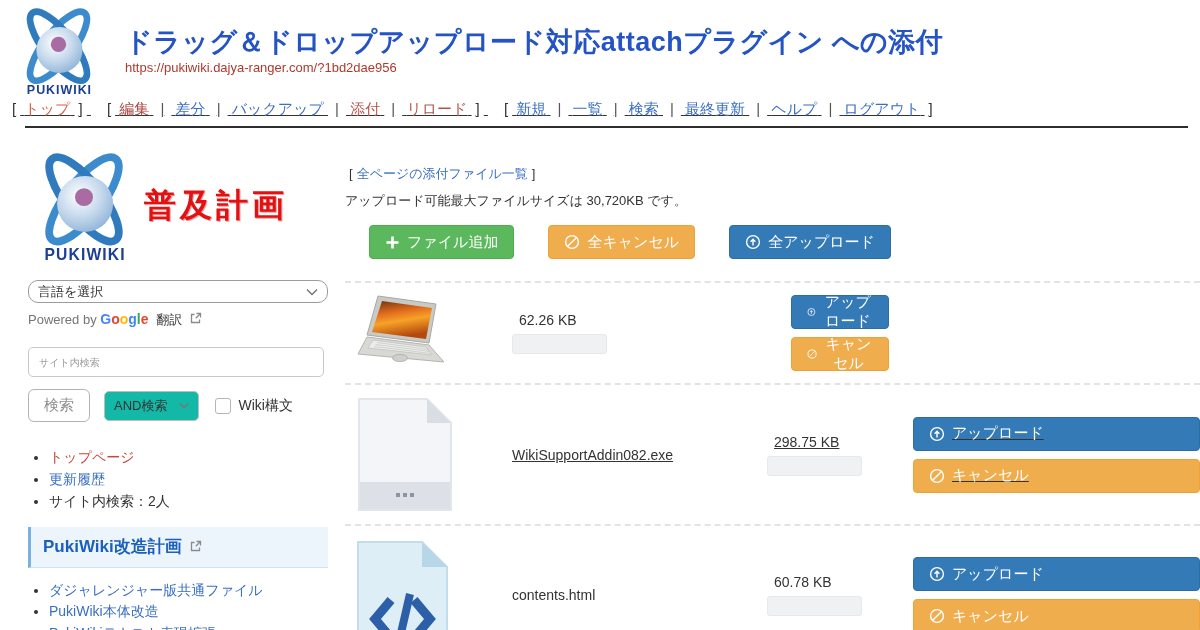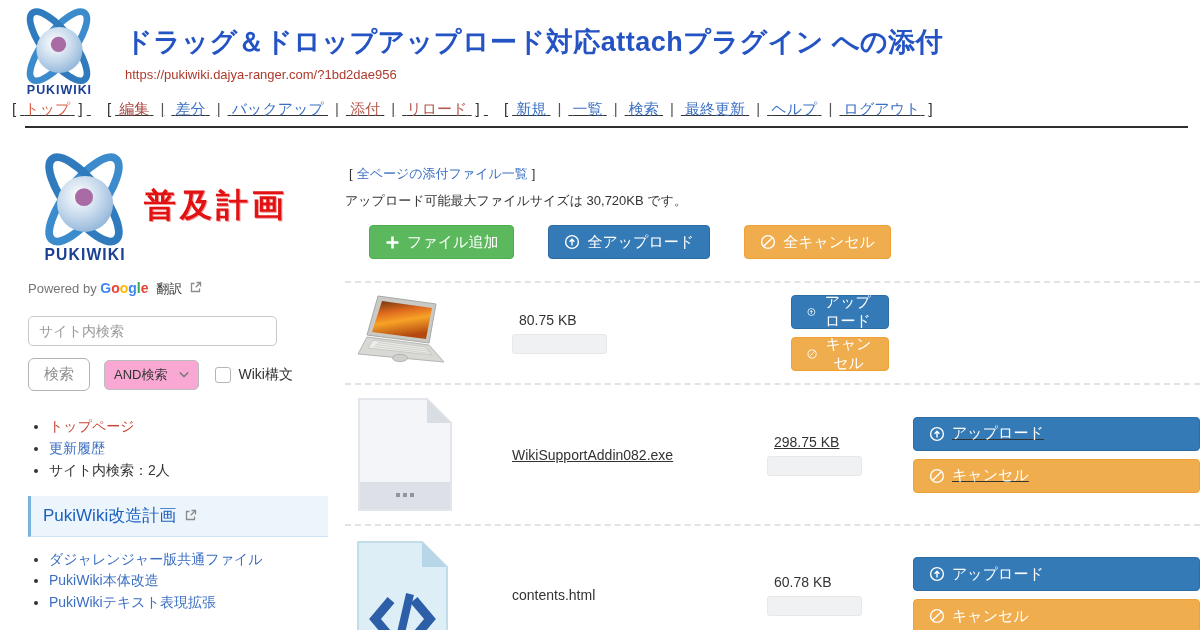--- a/index.html
+++ b/index.html
@@ -8,21 +8,21 @@
     background: #fff; color: #333;
     font-family: "Liberation Sans", "DejaVu Sans", sans-serif;
   }
   a { text-decoration: none; cursor: pointer; }
 
   
   header { position: relative; height: 100px; }
   .logo-wrap { position: absolute; left: 10px; top: 4px; }
   .head-text { margin-left: 125px; padding-top: 24px; }
   .page-title { font-size: 27px; font-weight: bold; color: #2453c4; margin: 0; letter-spacing: 0.5px; }
-  .page-url { font-size: 13px; color: #ad3a2c; margin-top: 7px; }
+  .page-url { font-size: 13px; color: #ad3a2c; margin-top: 0; }
 
   
   nav { margin: 0 0 0 8px; font-size: 15px; color: #333; white-space: nowrap; text-decoration: underline; }
   .nav-group { margin-right: 12px; }
   .bracket { color: #333; margin: 0 4px; }
   .pipe { color: #555; margin: 0 7px; }
   .lnk-blue { color: #3b6fc2; }
   .lnk-coral { color: #d9614b; }
   .lnk-dred { color: #a8433d; }
   .lnk-brick { color: #b5564a; }
@@ -41,39 +41,39 @@
   .side-logo-text .l2 { font-size: 32px; font-weight: 900; letter-spacing: 4px; color: #e21212;
     text-shadow: 1px 1px 0 #f09a9a; }
   .lang-select { width: 300px; height: 23px; border: 1px solid #9c9c9c; border-radius: 10px;
     font-size: 13px; color: #333; display: flex; align-items: center; justify-content: space-between;
     padding: 0 9px; background: #fff; }
   .translate-attr { font-size: 13px; color: #757575; margin: 8px 0 18px; }
   .g-letter { font-weight: bold; font-size: 14px; }
   .g0 { color: #4285F4; } .g1 { color: #EA4335; } .g2 { color: #FBBC05; }
   .g3 { color: #4285F4; } .g4 { color: #34A853; } .g5 { color: #EA4335; }
   .translate-label { color: #333; margin-left: 4px; }
-  .search-input { width: 249px; height: 30px; border: 1px solid #c9c9c9; border-radius: 5px;
-    font-size: 14px; padding: 14px 10px; color: #333; outline: none;
+  .search-input { width: 296px; height: 30px; border: 1px solid #c9c9c9; border-radius: 5px;
+    font-size: 10px; padding: 14px 10px; color: #333; outline: none;
     font-family: "Liberation Sans", "DejaVu Sans", sans-serif; }
   .search-input::placeholder { color: #9a9a9a; }
   .search-row { display: flex; align-items: center; margin-top: 12px; }
   .search-btn { height: 33px; padding: 0 15px; border: 1px solid #b3b3b3; border-radius: 6px;
     background: #fff; color: #8f8f8f; font-size: 15px;
     font-family: "Liberation Sans", "DejaVu Sans", sans-serif; }
   .and-select { height: 30px; border: 1px solid #bdbdbd; border-radius: 5px; font-size: 13px;
     color: #333; display: flex; align-items: center; padding: 0 9px; margin-left: 14px; gap: 12px;
-    background: #f9a8d4; }
+    background: #14b8a6; }
   .checkbox { width: 16px; height: 16px; border: 1px solid #b5b5b5; border-radius: 3px;
     background: #fff; margin-left: 16px; flex: none; }
   .wiki-label { font-size: 14px; color: #333; margin-left: 7px; }
   ul.quick { margin: 26px 0 0; padding-left: 21px; font-size: 14px; line-height: 1.3; }
   ul.quick li { margin-bottom: 4px; }
   .side-head { width: 300px; margin-top: 16px; padding: 8px 0 9px 12px; background: #edf5fc;
     border-left: 3px solid #79b2e0; border-bottom: 1px solid #cfe3f4; }
-  .side-head-link { font-size: 17px; font-weight: normal; color: #1c60bd; }
+  .side-head-link { font-size: 17px; font-weight: bold; color: #1c60bd; }
   ul.side-links { margin: 14px 0 0; padding-left: 21px; font-size: 14px; line-height: 1.25;
     width: 318px; }
   ul.side-links li { margin-bottom: 4px; }
   a.sl { color: #3b6fc2; }
   a.sl-cur { color: #b5564a; }
 
   
   .breadcrumb { font-size: 15px; margin: 10px 0 0 3px; color: #444; }
   .crumb-home { color: #c4473a; }
   .crumb-sep { margin: 0 9px; color: #555; }
@@ -180,20 +180,26 @@
         <ellipse cx="50" cy="48" rx="46" ry="16" fill="none" stroke="#2f7bbd" stroke-width="7" transform="rotate(52 50 48)"></ellipse>
         <circle cx="51" cy="52" r="25" fill="url(#sph2)"></circle>
         <circle cx="50" cy="46" r="8" fill="#a86ba3"></circle>
         <text x="51" y="102" text-anchor="middle" font-size="14" font-weight="bold" fill="#1b3f93" letter-spacing="1">PUKIWIKI</text>
       </svg>
       <div class="side-logo-text">
         <div class="l2">普及計画</div>
       </div>
     </div>
 
+    <div class="lang-select">
+      <span>言語を選択</span>
+      <svg width="12" height="8" viewBox="0 0 12 8">
+        <path d="M1 1.5 L6 6.5 L11 1.5" fill="none" stroke="#777" stroke-width="1.5"></path>
+      </svg>
+    </div>
 
     <div class="translate-attr">
       <span>Powered by</span>
       <span class="g-letter g0">G</span><span class="g-letter g1">o</span><span class="g-letter g2">o</span><span class="g-letter g3">g</span><span class="g-letter g4">l</span><span class="g-letter g5">e</span>
       <a class="translate-label">翻訳</a>
       <svg class="ext-icon" width="12" height="12" viewBox="0 0 12 12">
         <path d="M4.5 2.5H1.5v8h8V7.5" fill="none" stroke="#8a8a8a" stroke-width="1.3"></path>
         <path d="M6.5 1.5h4v4" fill="none" stroke="#8a8a8a" stroke-width="1.3"></path>
         <path d="M10.2 1.8 5.8 6.2" fill="none" stroke="#8a8a8a" stroke-width="1.3"></path>
       </svg>
@@ -244,33 +250,33 @@
 
     <div class="maxsize">アップロード可能最大ファイルサイズは 30,720KB です。</div>
 
     <div class="action-row">
       <button class="btn btn-green">
         <svg width="15" height="15" viewBox="0 0 15 15">
           <path d="M7.5 1.5v12M1.5 7.5h12" stroke="#fff" stroke-width="2.6"></path>
         </svg>
         <span>ファイル追加</span>
       </button>
+      <button class="btn btn-orange">
+        <svg width="16" height="16" viewBox="0 0 16 16">
+          <circle cx="8" cy="8" r="6.4" fill="none" stroke="#fff" stroke-width="1.4"></circle>
+          <path d="M3.9 12.1 12.1 3.9" stroke="#fff" stroke-width="1.4"></path>
+        </svg>
+        <span>全キャンセル</span>
+      </button>
       <button class="btn btn-blue">
         <svg width="16" height="16" viewBox="0 0 16 16">
           <circle cx="8" cy="8" r="6.4" fill="none" stroke="#fff" stroke-width="1.4"></circle>
           <path d="M8 11.4V5.4M5.6 7.8 8 5.3l2.4 2.5" fill="none" stroke="#fff" stroke-width="1.4"></path>
         </svg>
         <span>全アップロード</span>
-      </button>
-      <button class="btn btn-orange">
-        <svg width="16" height="16" viewBox="0 0 16 16">
-          <circle cx="8" cy="8" r="6.4" fill="none" stroke="#fff" stroke-width="1.4"></circle>
-          <path d="M3.9 12.1 12.1 3.9" stroke="#fff" stroke-width="1.4"></path>
-        </svg>
-        <span>全キャンセル</span>
       </button>
     </div>
 
     <div class="file-list">
 
       <div class="file-row row-1">
         <div class="file-icon-cell">
           <svg width="95" height="82" viewBox="0 0 95 82">
             <defs>
               <linearGradient id="scr" x1="0" y1="0" x2="0.25" y2="1">
@@ -282,21 +288,21 @@
             </defs>
             <polygon points="23,4 81,12 74,51 12,43" fill="#c9cac5" stroke="#a8a9a4" stroke-width="1"></polygon>
             <polygon points="27,9 77,16 71,47 17,40" fill="url(#scr)"></polygon>
             <polygon points="12,45 74,53 89,70 3,62" fill="#d8d9d4" stroke="#b4b5b0" stroke-width="1"></polygon>
             <polygon points="18,48 71,55 77,63 13,56" fill="#ecedea" stroke="#c2c3be" stroke-width="0.8"></polygon>
             <path d="M22 50.5 74 57.5 M20.5 52.5 75 59.5 M19 54.5 76 61.5" stroke="#c9cac4" stroke-width="0.8" fill="none"></path>
             <ellipse cx="45" cy="66" rx="7.5" ry="3.6" fill="#cfd0cb" stroke="#a9aaa5" stroke-width="0.8"></ellipse>
           </svg>
         </div>
         <div class="size-cell">
-          <div class="file-size">80.75 KB</div>
+          <div class="file-size">62.26 KB</div>
           <div class="progress"></div>
         </div>
         <div class="row-buttons">
           <button class="btn btn-blue">
             <svg width="16" height="16" viewBox="0 0 16 16">
               <circle cx="8" cy="8" r="6.4" fill="none" stroke="#fff" stroke-width="1.4"></circle>
               <path d="M8 11.4V5.4M5.6 7.8 8 5.3l2.4 2.5" fill="none" stroke="#fff" stroke-width="1.4"></path>
             </svg>
             <span>アップロード</span>
           </button>

